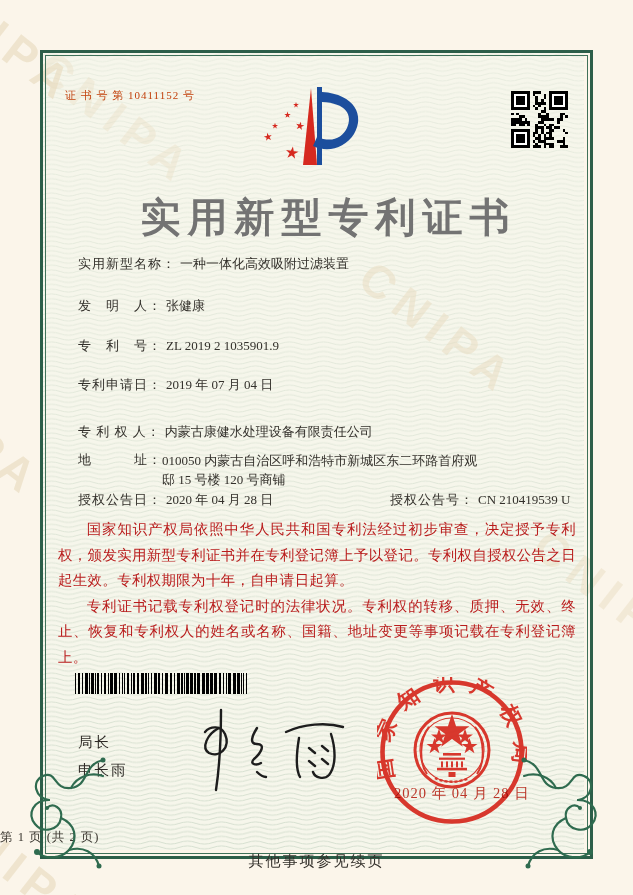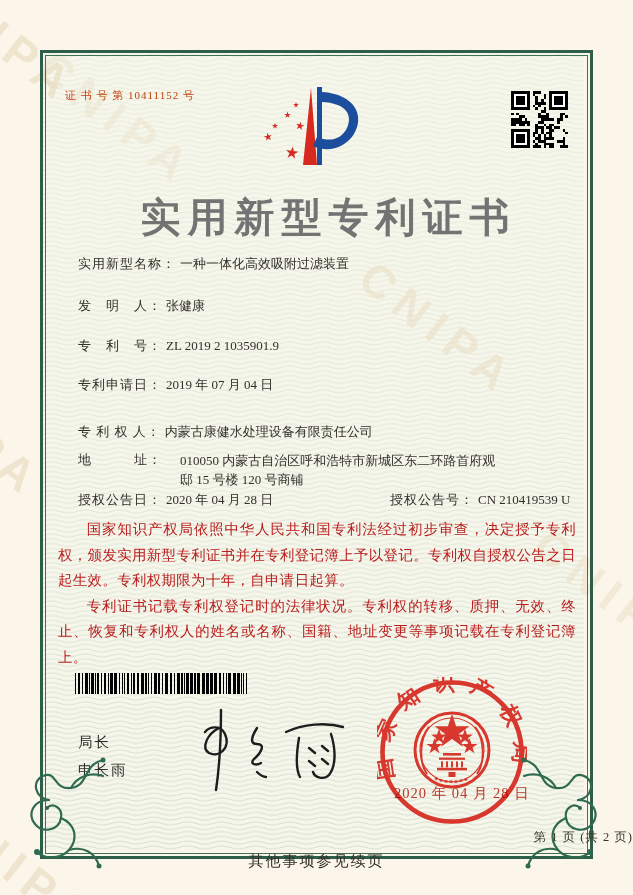--- a/index.html
+++ b/index.html
@@ -36,38 +36,38 @@
   .title{
     position:absolute;left:0;top:178px;width:633px;text-align:center;
     font-size:40px;font-weight:bold;letter-spacing:7px;color:#737373;margin:12px;
   }
   .row{position:absolute;left:78px;font-size:13px;color:#33302b;white-space:nowrap;}
   .row .lbl{letter-spacing:1px;}
   .row .val{margin-left:4px;}
   .row-name{top:255px;} .row-inventor{top:297px;} .row-patno{top:337px;}
   .row-appdate{top:376px;} .row-patentee{top:423px;} .row-address{top:451px;}
   .row-grant{top:491px;}
-  .addr-val{display:inline-block;vertical-align:top;margin-left:18px;}
+  .addr-val{display:inline-block;vertical-align:top;margin-left:0;}
   .addr-val div{line-height:19px;}
   .grant-no{position:absolute;left:312px;top:0;}
   .paras{position:absolute;left:58px;top:517px;width:518px;}
   .paras p{
     margin:0;font-size:14.4px;line-height:25.5px;text-align:justify;
     text-indent:2em;color:#b91c1c;letter-spacing:.4px;
   }
   .barcode{position:absolute;left:75px;top:673px;width:173px;height:21px;}
   .officer-title{position:absolute;left:78px;top:733px;font-size:14.5px;letter-spacing:2px;}
   .officer-name{position:absolute;left:78px;top:761px;font-size:14.5px;letter-spacing:2px;}
   .signature{position:absolute;left:183px;top:698px;width:170px;height:100px;}
   .seal{position:absolute;left:377px;top:677px;width:150px;height:150px;mix-blend-mode:multiply;opacity:.93;}
   .seal-date{
     position:absolute;left:394px;top:784px;font-size:14.5px;color:#bb372a;
     letter-spacing:1px;mix-blend-mode:multiply;white-space:nowrap;z-index:5;
   }
-  .page-indicator{position:absolute;left:0;top:829px;width:633px;text-align:right;font-size:12.5px;letter-spacing:1px;color:#3a362f;}
+  .page-indicator{position:absolute;left:0;top:829px;width:633px;text-align:left;font-size:12.5px;letter-spacing:1px;color:#3a362f;}
   .continuation{position:absolute;left:0;top:852px;width:633px;text-align:center;font-size:15px;letter-spacing:2px;color:#33302b;}
   .ornament{position:absolute;width:84px;height:116px;z-index:5;}
   .ornament.left{left:25px;top:754px;}
   .ornament.right{left:518px;top:754px;transform:scaleX(-1);}
 </style>
 </head>
 <body>
 
 <div>
   <span class="wm" style="left:-58px;top:-42px;">CNIPA</span>

